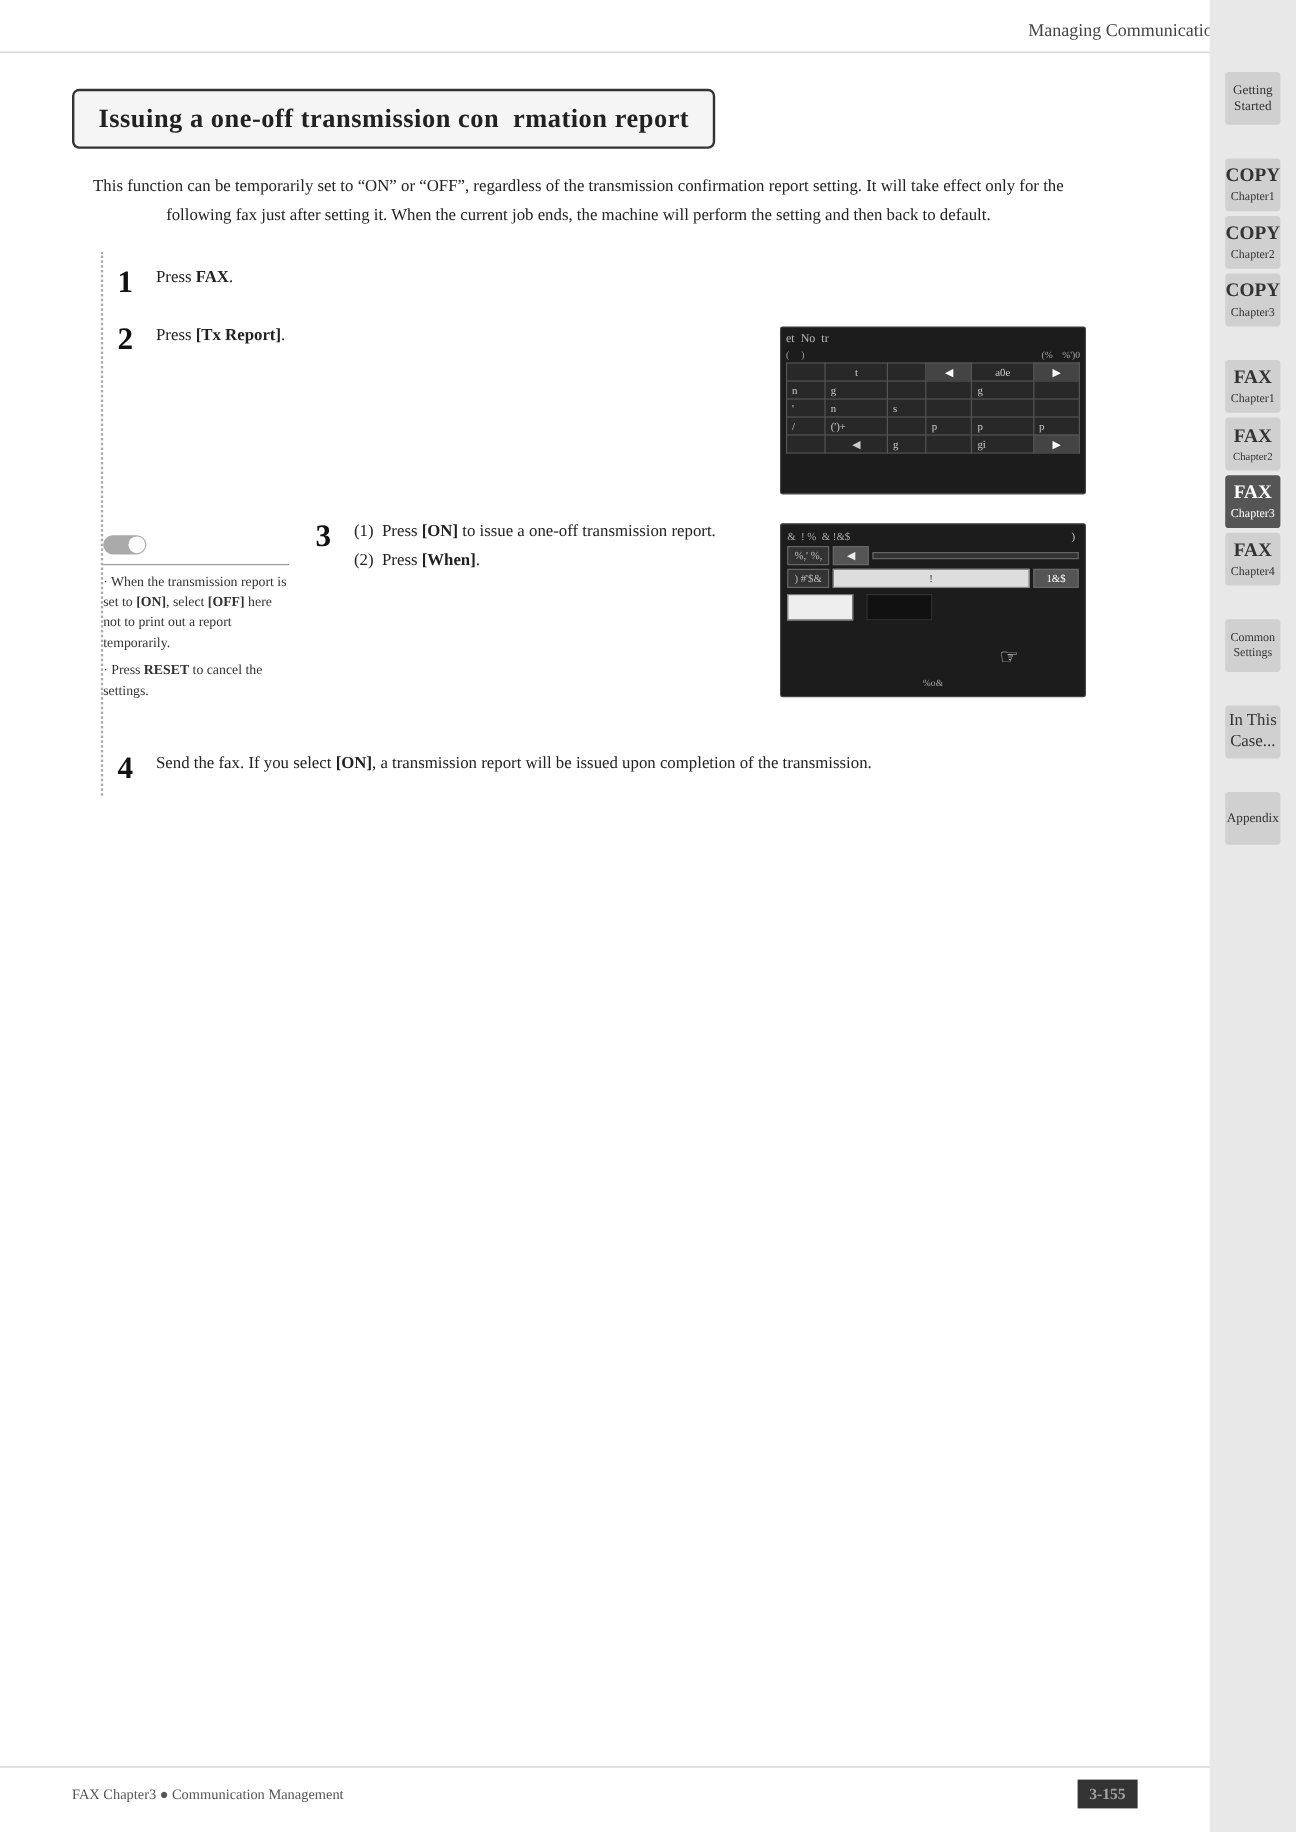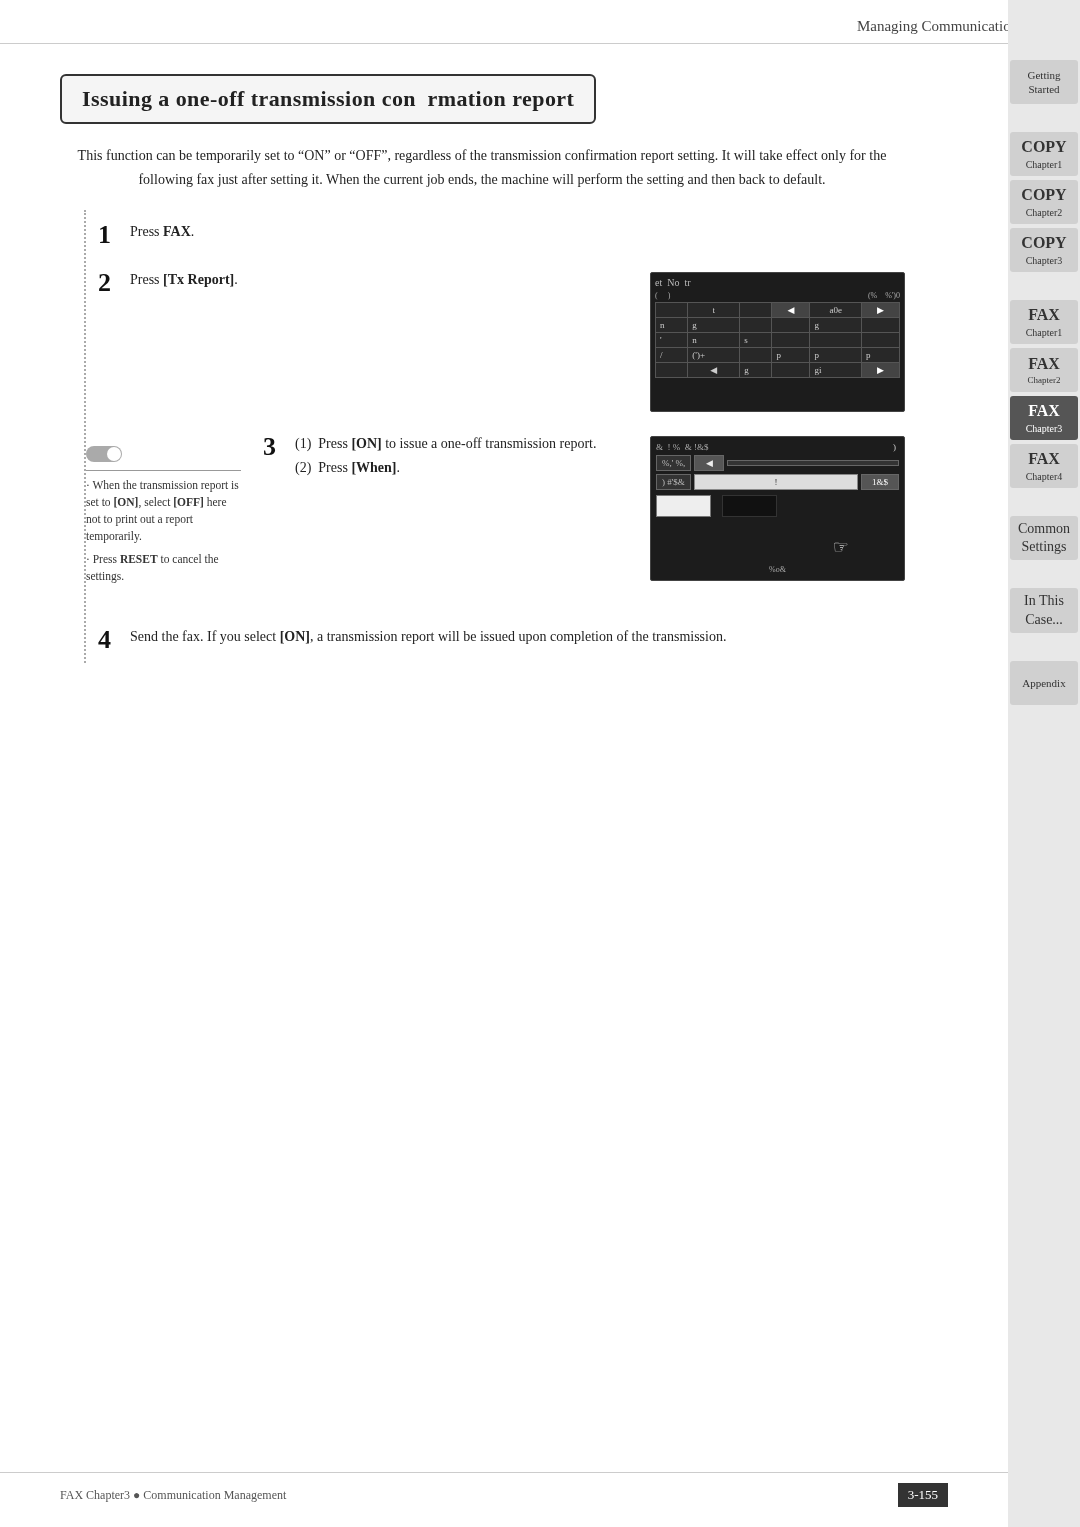--- a/index.html
+++ b/index.html
@@ -31,21 +31,21 @@
       width: 72px;
       height: 1527px;
       background: #e8e8e8;
       display: flex;
       flex-direction: column;
       align-items: center;
       padding-top: 60px;
       gap: 4px;
     }
     .sidebar-item {
-      width: 68px;
+      width: 46px;
       min-height: 44px;
       display: flex;
       align-items: center;
       justify-content: center;
       text-align: center;
       font-size: 11px;
       color: #333;
       background: #d0d0d0;
       border-radius: 3px;
       padding: 4px 2px;
@@ -144,24 +144,24 @@
       justify-content: space-between;
       align-items: center;
       padding: 0 60px;
       font-size: 12px;
       color: #555;
       border-top: 1px solid #ccc;
       padding-top: 10px;
     }
     .footer-right {
       background: #333;
-      color: #ffffff;
+      color: #a3a3a3;
       padding: 4px 10px;
       font-size: 13px;
-      font-weight: normal;
+      font-weight: bold;
     }
 
     
     .steps-wrapper {
       border-left: 2px dotted #aaa;
       margin-left: 24px;
       padding: 0;
     }
 
     .step-block {
@@ -323,21 +323,21 @@
         <span class="sub-label">Chapter3</span>
       </span>
   </div>
   <div class="sidebar-item">
     <span>
         <span class="big-label">FAX</span>
         <span class="sub-label">Chapter4</span>
       </span>
   </div>
   <div class="sidebar-spacer"></div>
-  <div class="sidebar-item" style="font-size:14px;">Common<br>Settings</div>
+  <div class="sidebar-item" style="font-size:10px;">Common<br>Settings</div>
   <div class="sidebar-spacer"></div>
   <div class="sidebar-item" style="font-size:14px;">In This<br>Case...</div>
   <div class="sidebar-spacer"></div>
   <div class="sidebar-item" style="font-size:11px;">Appendix</div>
 </div>
 
 <div class="main-content">
 
   
   <div class="title-box">

